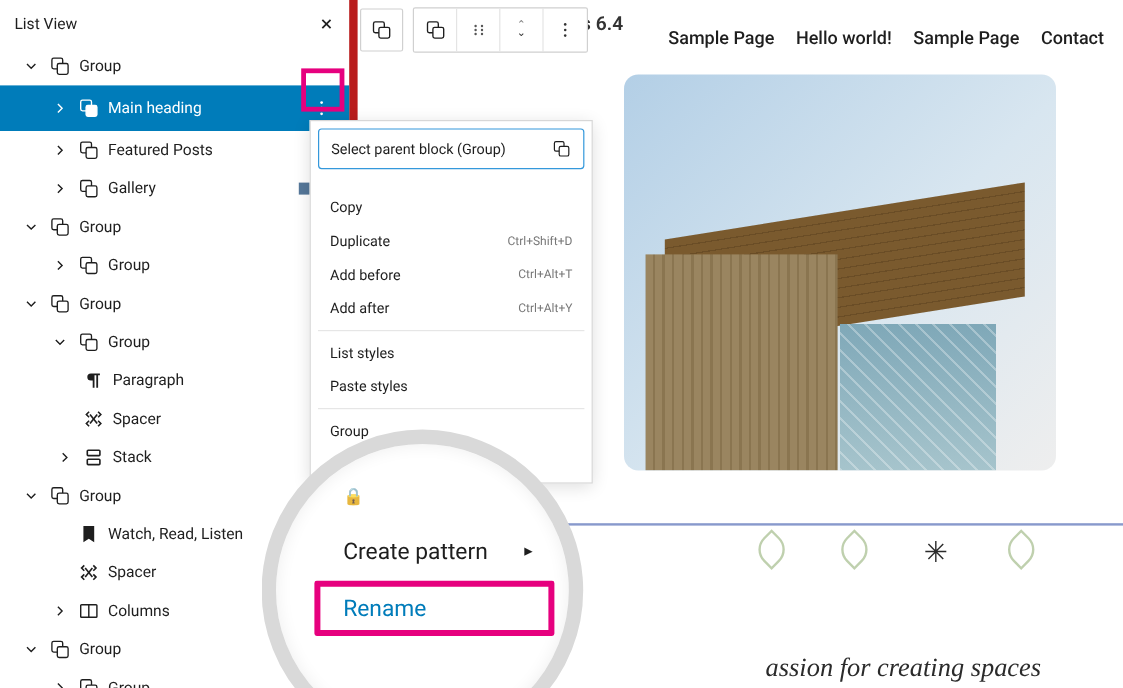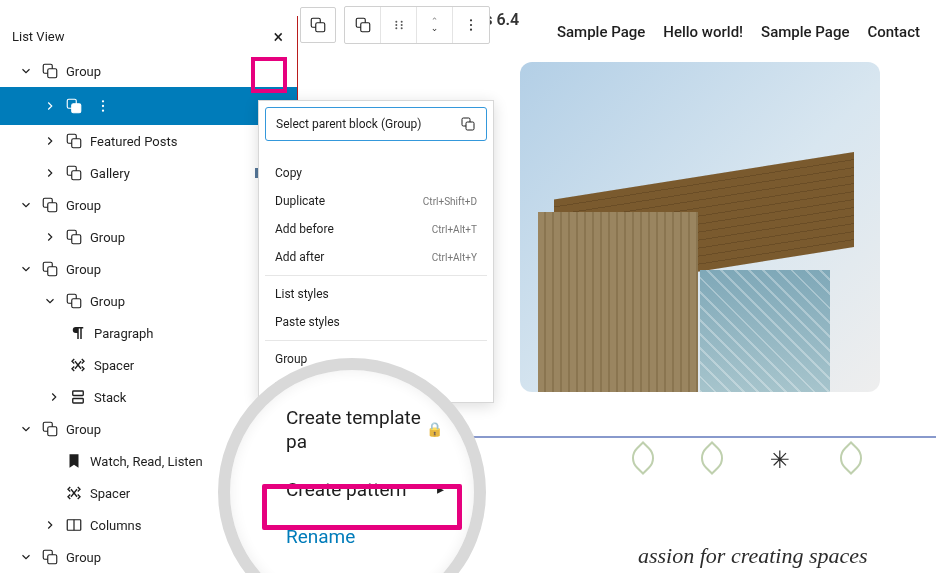--- a/index.html
+++ b/index.html
@@ -1,19 +1,19 @@
 <!DOCTYPE html>
 <html><head>
 <meta charset="utf-8">
 <style>
   * { box-sizing: border-box; margin: 0; padding: 0; }
   body { font-family: -apple-system, BlinkMacSystemFont, "Segoe UI", Roboto, sans-serif; font-size: 13px; color: #1e1e1e; width: 936px; height: 573px; overflow: hidden; position: relative; background: #fff; }
 
   
-  .list-view { position: absolute; left: 0; top: 0; width: 298px; height: 468px; border-right: 1px solid #b91c1c; background: #fff; z-index: 5; margin-top: 16px; }
+  .list-view { position: absolute; left: 0; top: 0; width: 298px; height: 468px; border-right: 7px solid #b91c1c; background: #fff; z-index: 5; }
   .lv-header { display: flex; align-items: center; justify-content: space-between; padding: 10px 14px 8px 12px; font-size: 13px; font-weight: 400; }
   .lv-header .close { font-size: 18px; cursor: pointer; }
   .tree { padding: 0 0 0 0; overflow-y: auto; height: 540px; }
   .tree-item { display: flex; align-items: center; gap: 6px; padding: 6px 4px 6px 0; cursor: pointer; font-size: 13px; position: relative; }
   .tree-item.selected { background: #007cba; color: #fff; }
   .tree-item .chev { width: 16px; height: 16px; display: inline-flex; align-items: center; justify-content: center; flex-shrink: 0; }
   .tree-item .icon { width: 20px; height: 20px; display: inline-flex; align-items: center; justify-content: center; flex-shrink: 0; }
   .tree-item .label { flex: 1; white-space: nowrap; overflow: hidden; text-overflow: ellipsis; }
   .tree-item .opts { width: 26px; height: 26px; display: inline-flex; align-items: center; justify-content: center; margin-right: 6px; }
   .tree-item.selected .opts { background: transparent; }
@@ -103,20 +103,21 @@
           <svg class="sz14" viewBox="0 0 24 24" fill="none" stroke="#fff" stroke-width="2">
             <polyline points="9 6 15 12 9 18"></polyline>
           </svg>
         </span>
         <span class="icon">
           <svg class="sz18" viewBox="0 0 24 24">
             <rect x="3" y="3" width="12" height="12" rx="2" fill="none" stroke="#fff" stroke-width="1.5"></rect>
             <rect x="9" y="9" width="12" height="12" rx="2" fill="#fff" stroke="#fff" stroke-width="1.5"></rect>
           </svg>
         </span>
+        <span class="label">Main heading</span>
         <span class="opts">
           <svg class="sz16" viewBox="0 0 24 24" fill="#fff">
             <circle cx="12" cy="5" r="1.7"></circle>
             <circle cx="12" cy="12" r="1.7"></circle>
             <circle cx="12" cy="19" r="1.7"></circle>
           </svg>
         </span>
       </div>
       <div class="tree-item ind-2">
         <span class="chev">
@@ -424,21 +425,20 @@
   <hr>
   <div class="mi">
       <span>Group</span>
     </div>
   <div class="truncated">U</div>
 </div>
 
 <div class="mag">
   <div class="mag-content">
     <div class="mag-row">
-      <span>Create template pa</span>
       <span class="mag-lock">🔒</span>
     </div>
     <div class="mag-row">
       <span>Create pattern</span>
       <span style="font-size:14px;">▸</span>
     </div>
     <div class="mag-row rename">
       <span>Rename</span>
     </div>
     <div class="mag-row" style="opacity:.6">

